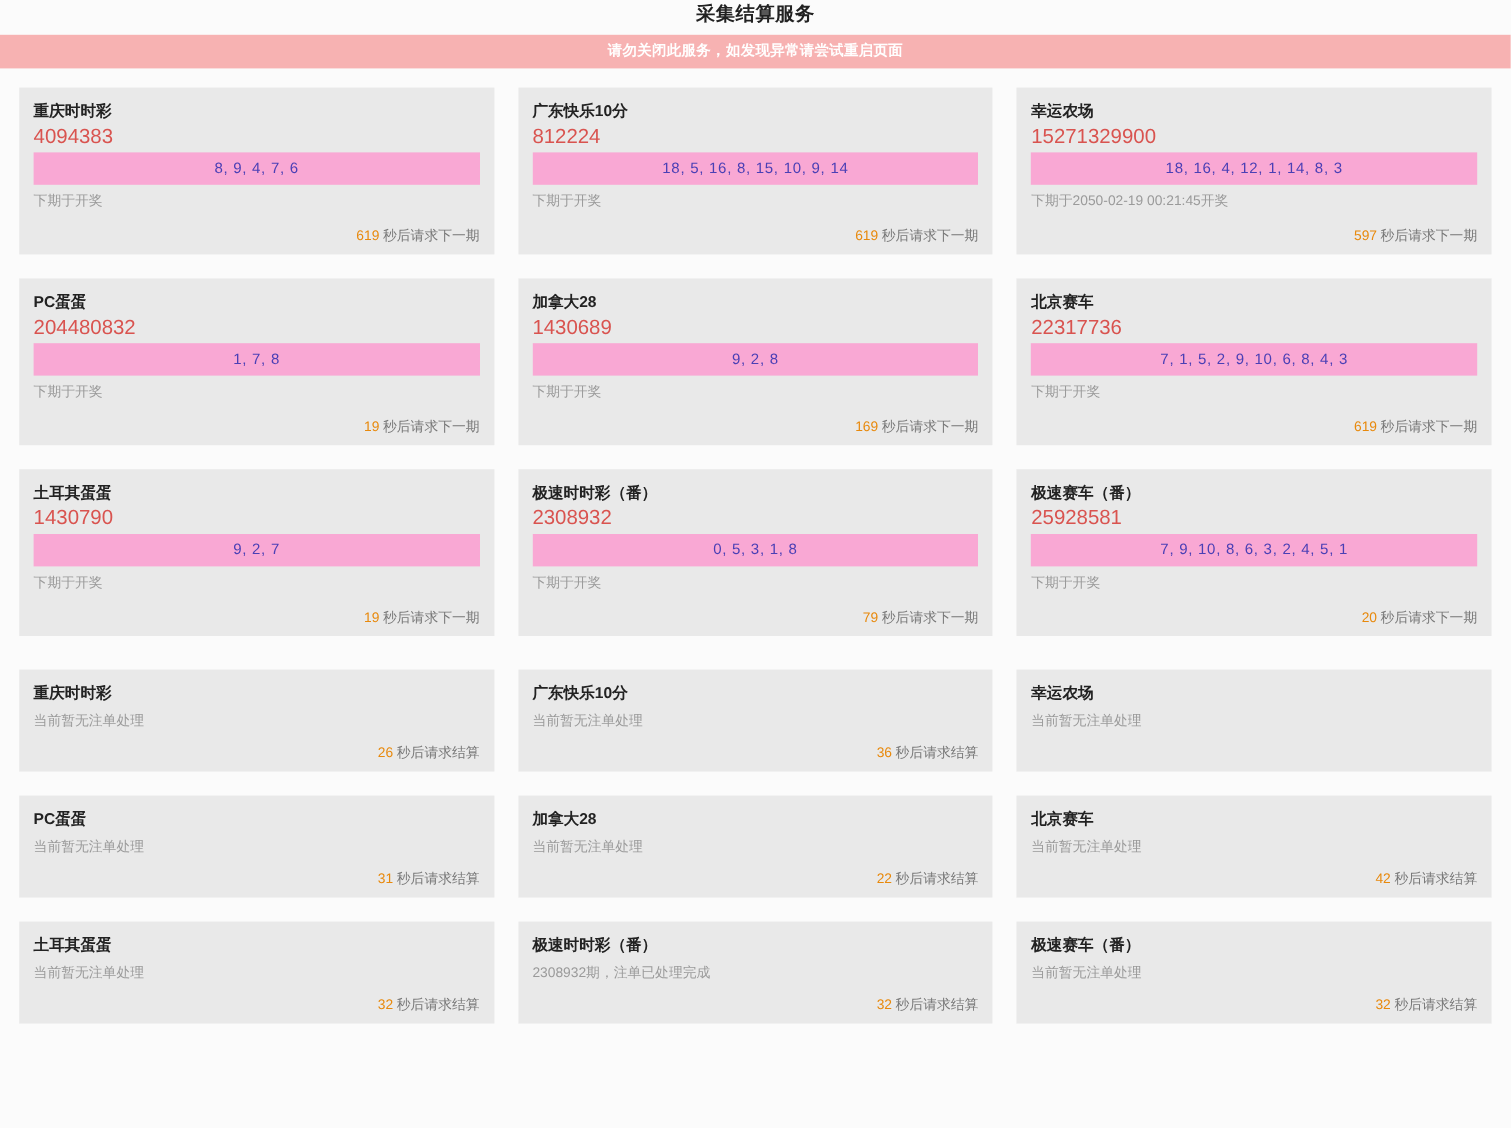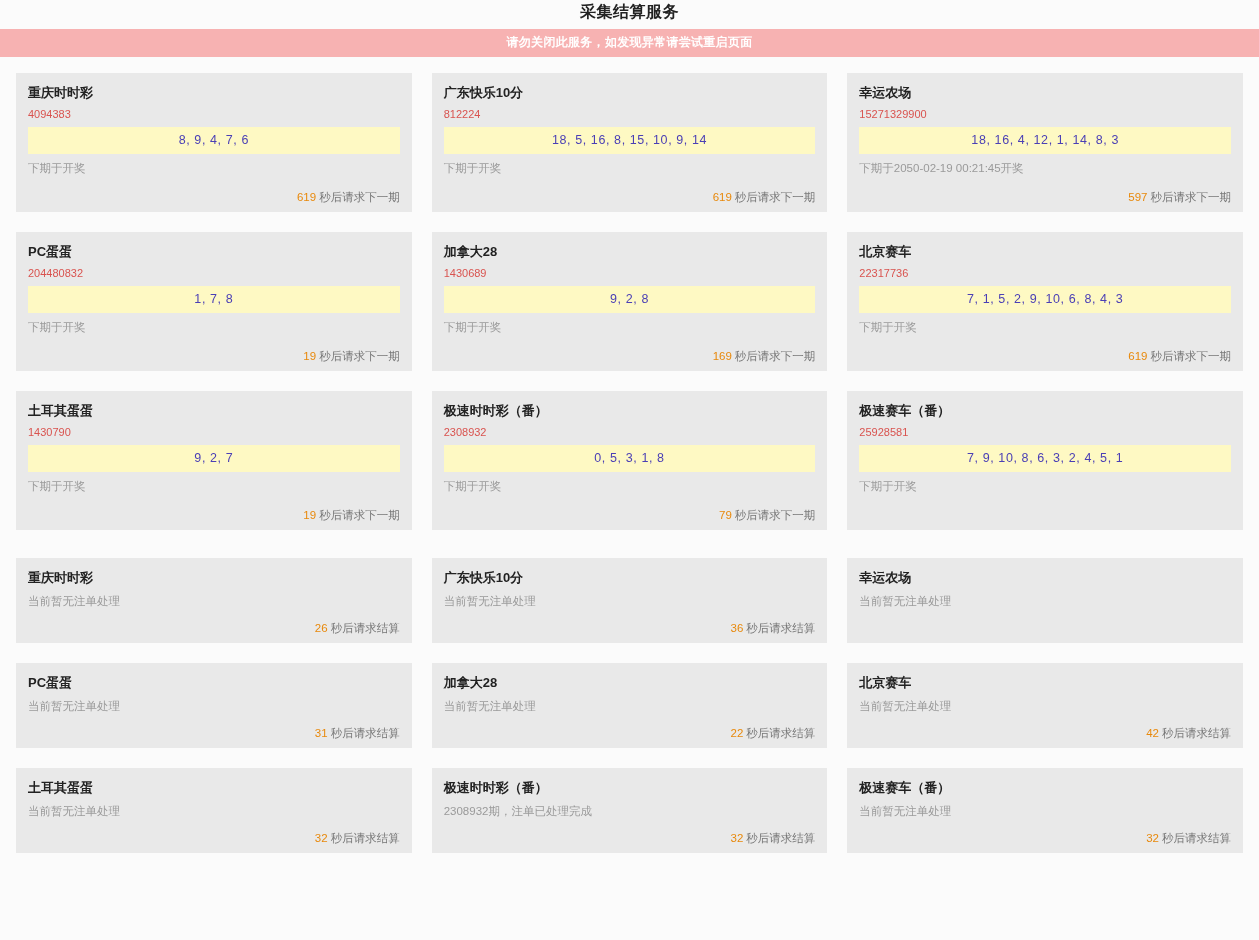--- a/index.html
+++ b/index.html
@@ -50,27 +50,27 @@
     box-sizing: border-box;
   }
   .card-title {
     font-size: 13px;
     font-weight: bold;
     color: #222;
     margin-bottom: 6px;
     line-height: 16px;
   }
   .card-issue {
-    font-size: 11px;
+    font-size: 17px;
     color: #d9534f;
     margin-bottom: 6px;
     line-height: 14px;
   }
   .numbers-bar {
-    background: #fef9c3;
+    background: #f9a8d4;
     color: #4a3fb5;
     text-align: center;
     font-size: 12.5px;
     padding: 6px 4px 7px 4px;
     letter-spacing: 0.6px;
     line-height: 14px;
   }
   .status-line {
     color: #9a9a9a;
     font-size: 11.5px;
@@ -183,20 +183,23 @@
     <div class="countdown-line">
       <span class="num">79</span><span>秒后请求下一期</span>
     </div>
   </div>
 
   <div class="card">
     <div class="card-title">极速赛车（番）</div>
     <div class="card-issue">25928581</div>
     <div class="numbers-bar">7, 9, 10, 8, 6, 3, 2, 4, 5, 1</div>
     <div class="status-line">下期于开奖</div>
+    <div class="countdown-line">
+      <span class="num">20</span><span>秒后请求下一期</span>
+    </div>
   </div>
 </div>
 
 <div class="grid second">
   <div class="card idle">
     <div class="card-title">重庆时时彩</div>
     <div class="status-line">当前暂无注单处理</div>
     <div class="countdown-line">
       <span class="num">26</span><span>秒后请求结算</span>
     </div>

